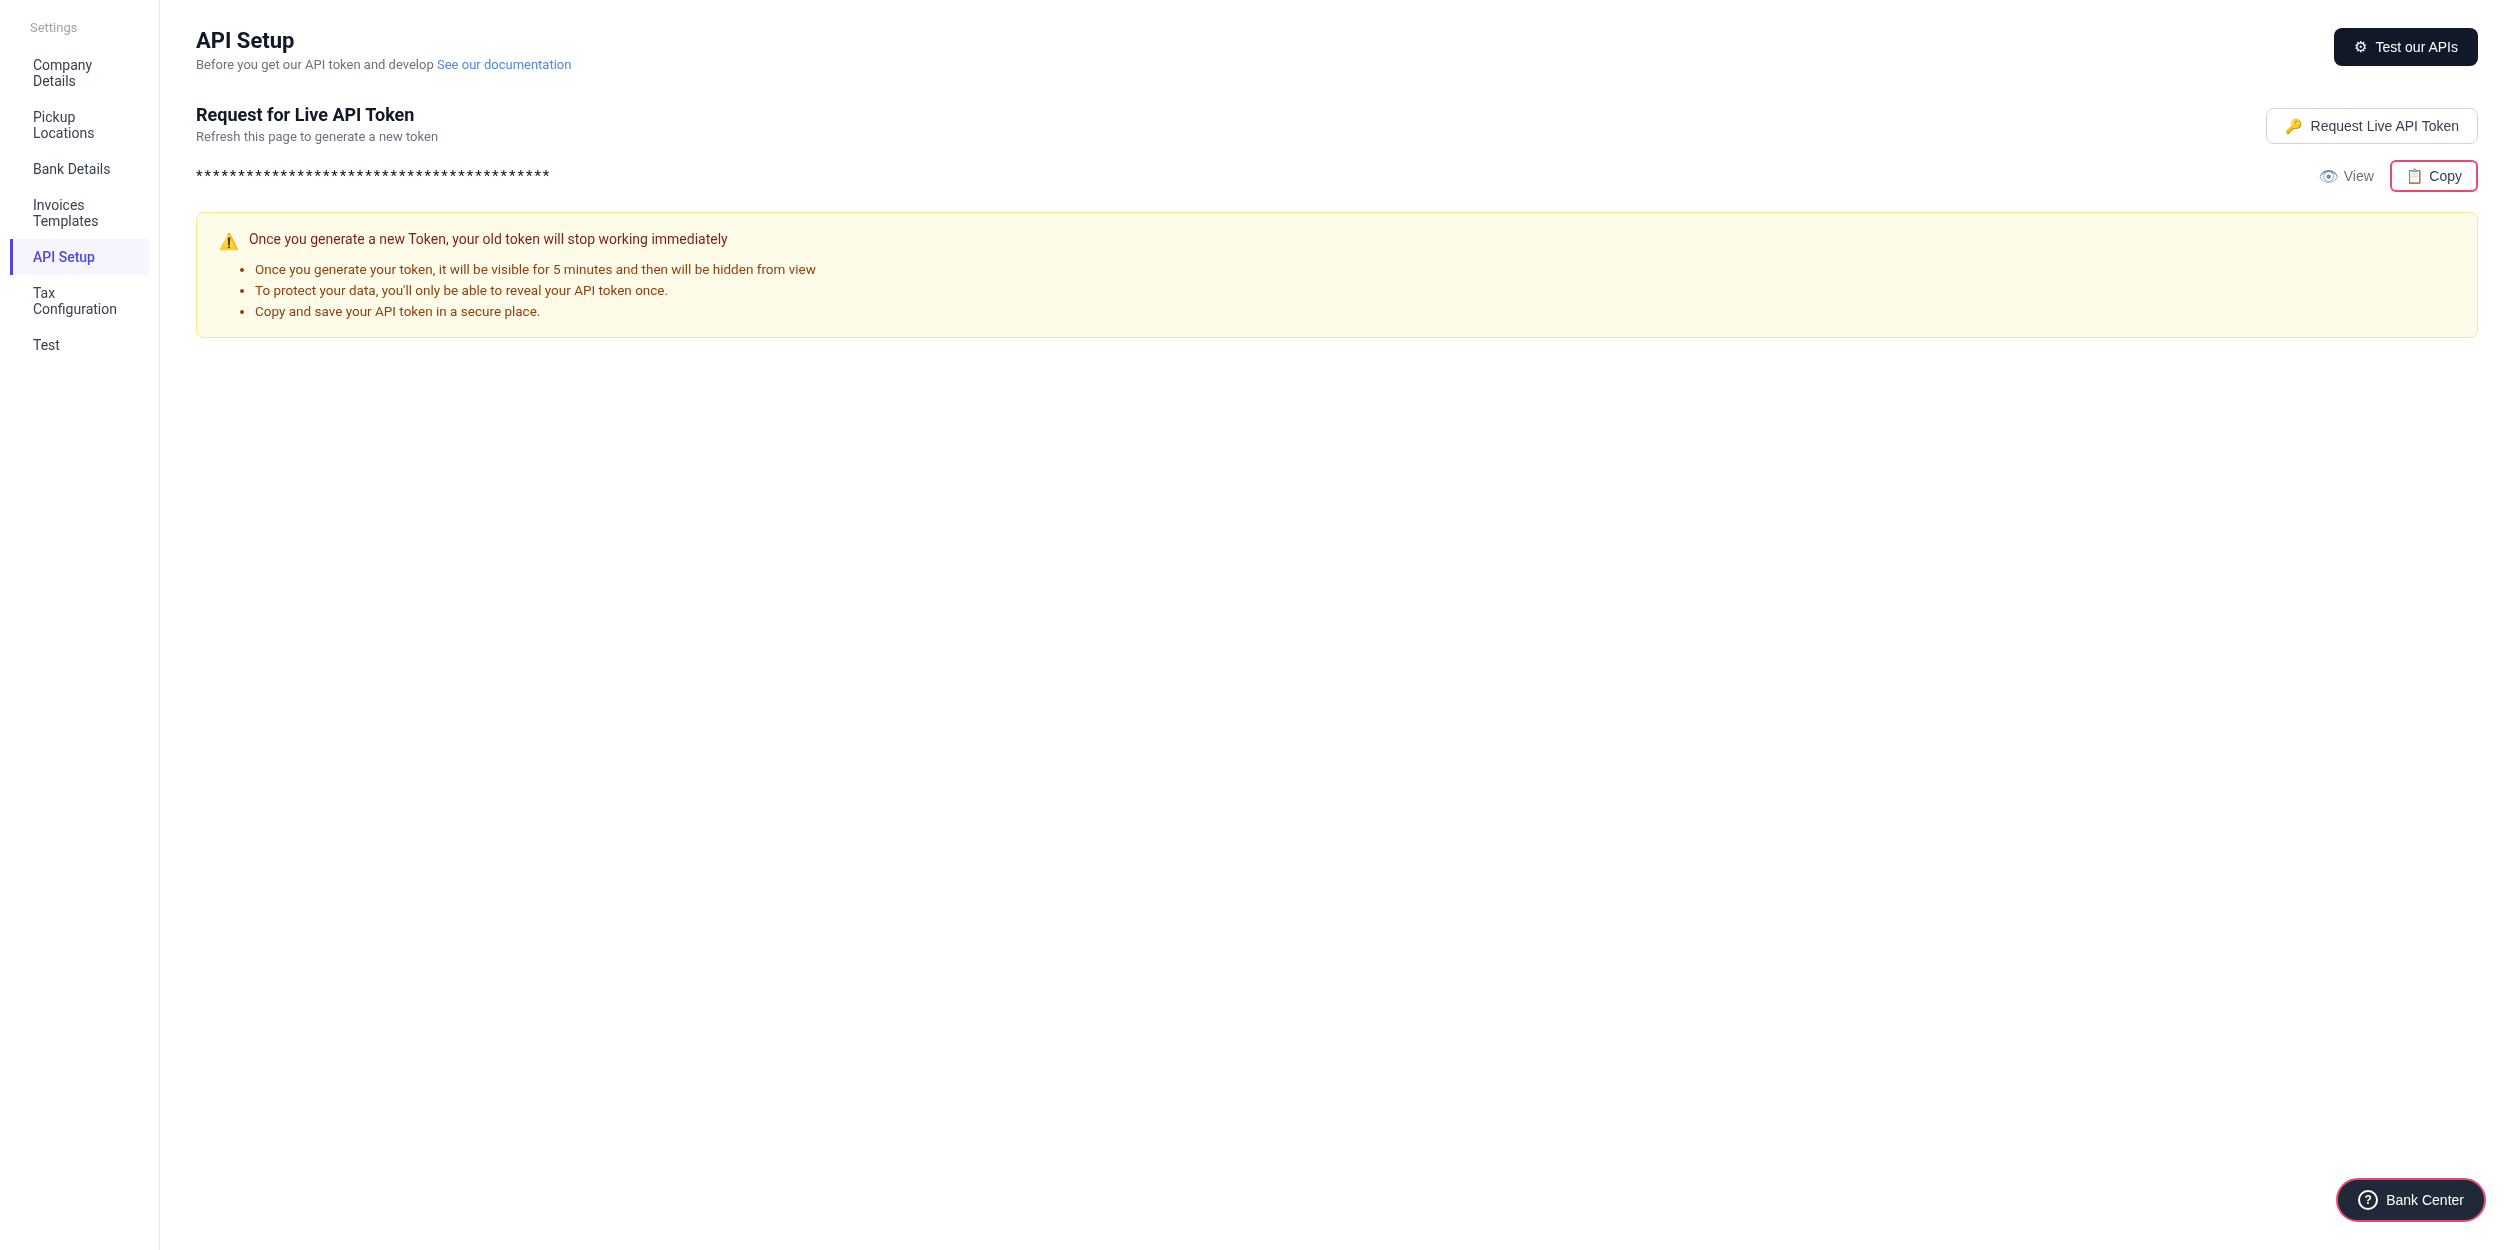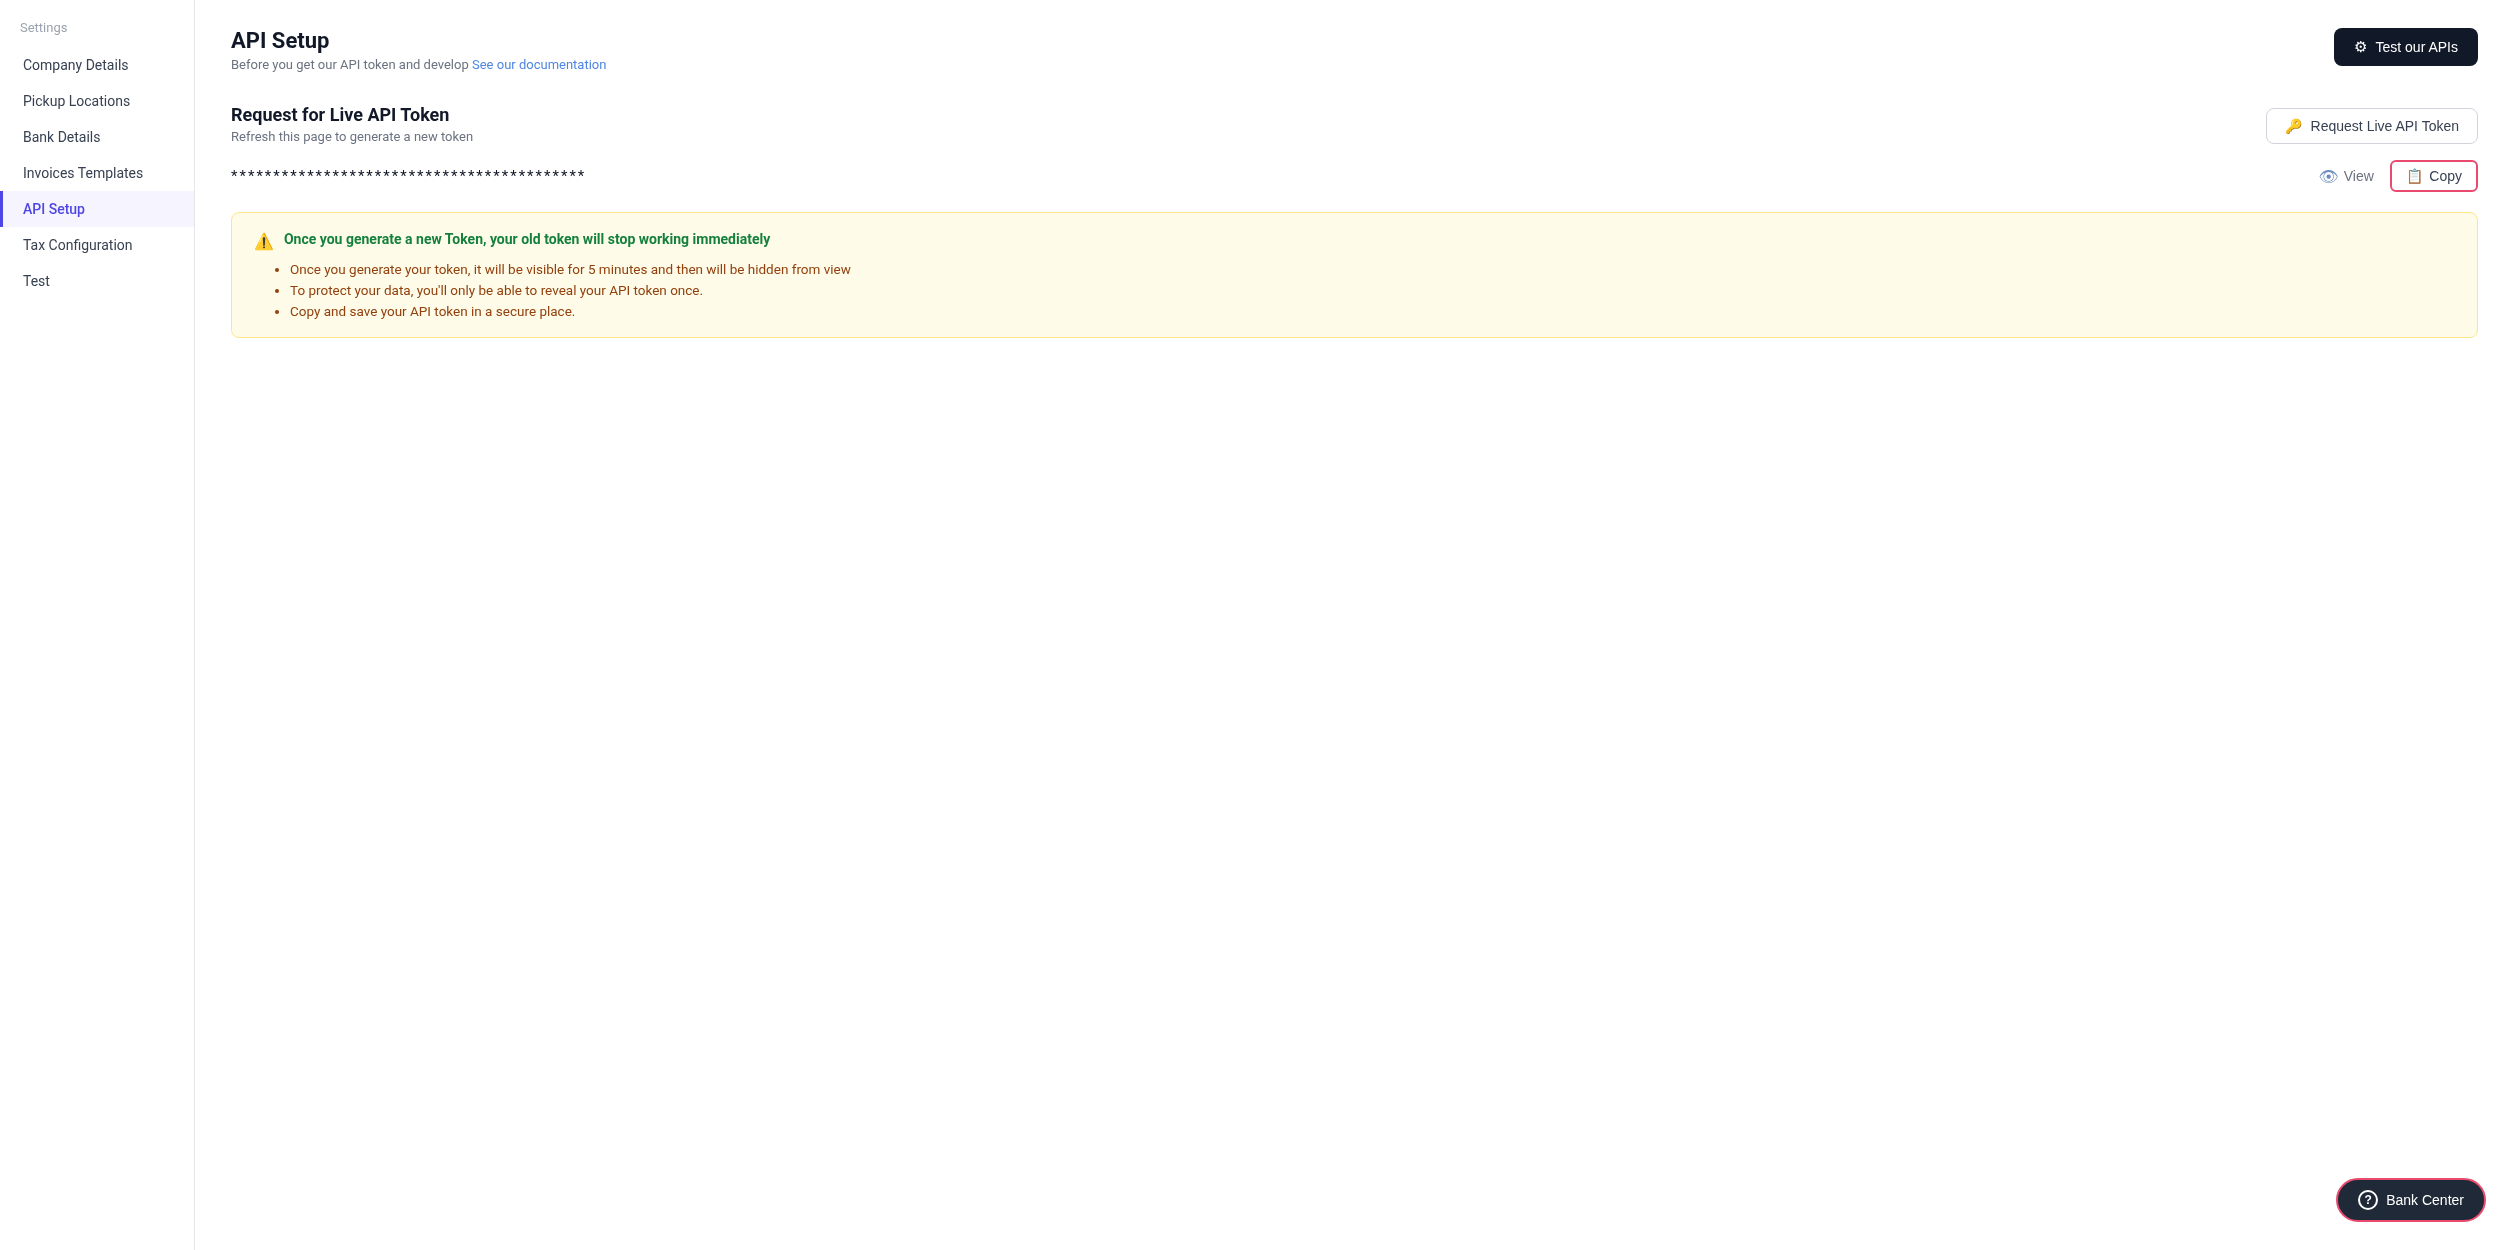--- a/index.html
+++ b/index.html
@@ -5,24 +5,24 @@
     * { box-sizing: border-box; margin: 0; padding: 0; }
     body {
       font-family: -apple-system, BlinkMacSystemFont, 'Segoe UI', Roboto, sans-serif;
       background: #f0f0f5;
       display: flex;
       min-height: 100vh;
     }
 
     
     .sidebar {
-      width: 195px;
+      width: 160px;
       background: #fff;
       border-right: 1px solid #e5e7eb;
-      padding: 20px 0;
+      padding: 20px 10px;
       flex-shrink: 0;
       min-height: 100vh;
       position: relative;
     }
     .sidebar-settings-label {
       color: #9ca3af;
       font-size: 13px;
       padding: 0 20px 12px 20px;
       display: block;
     }
@@ -187,22 +187,22 @@
       margin-bottom: 10px;
     }
     .warning-icon {
       font-size: 16px;
       color: #d97706;
       margin-top: 1px;
       flex-shrink: 0;
     }
     .warning-title {
       font-size: 14px;
-      font-weight: 700;
-      color: #15803d;
+      font-weight: 400;
+      color: #7f1d1d;
       text-align: right;
     }
     .warning-list {
       list-style: disc;
       padding-left: 36px;
     }
     .warning-list li {
       font-size: 13.5px;
       color: #92400e;
       margin-bottom: 5px;

